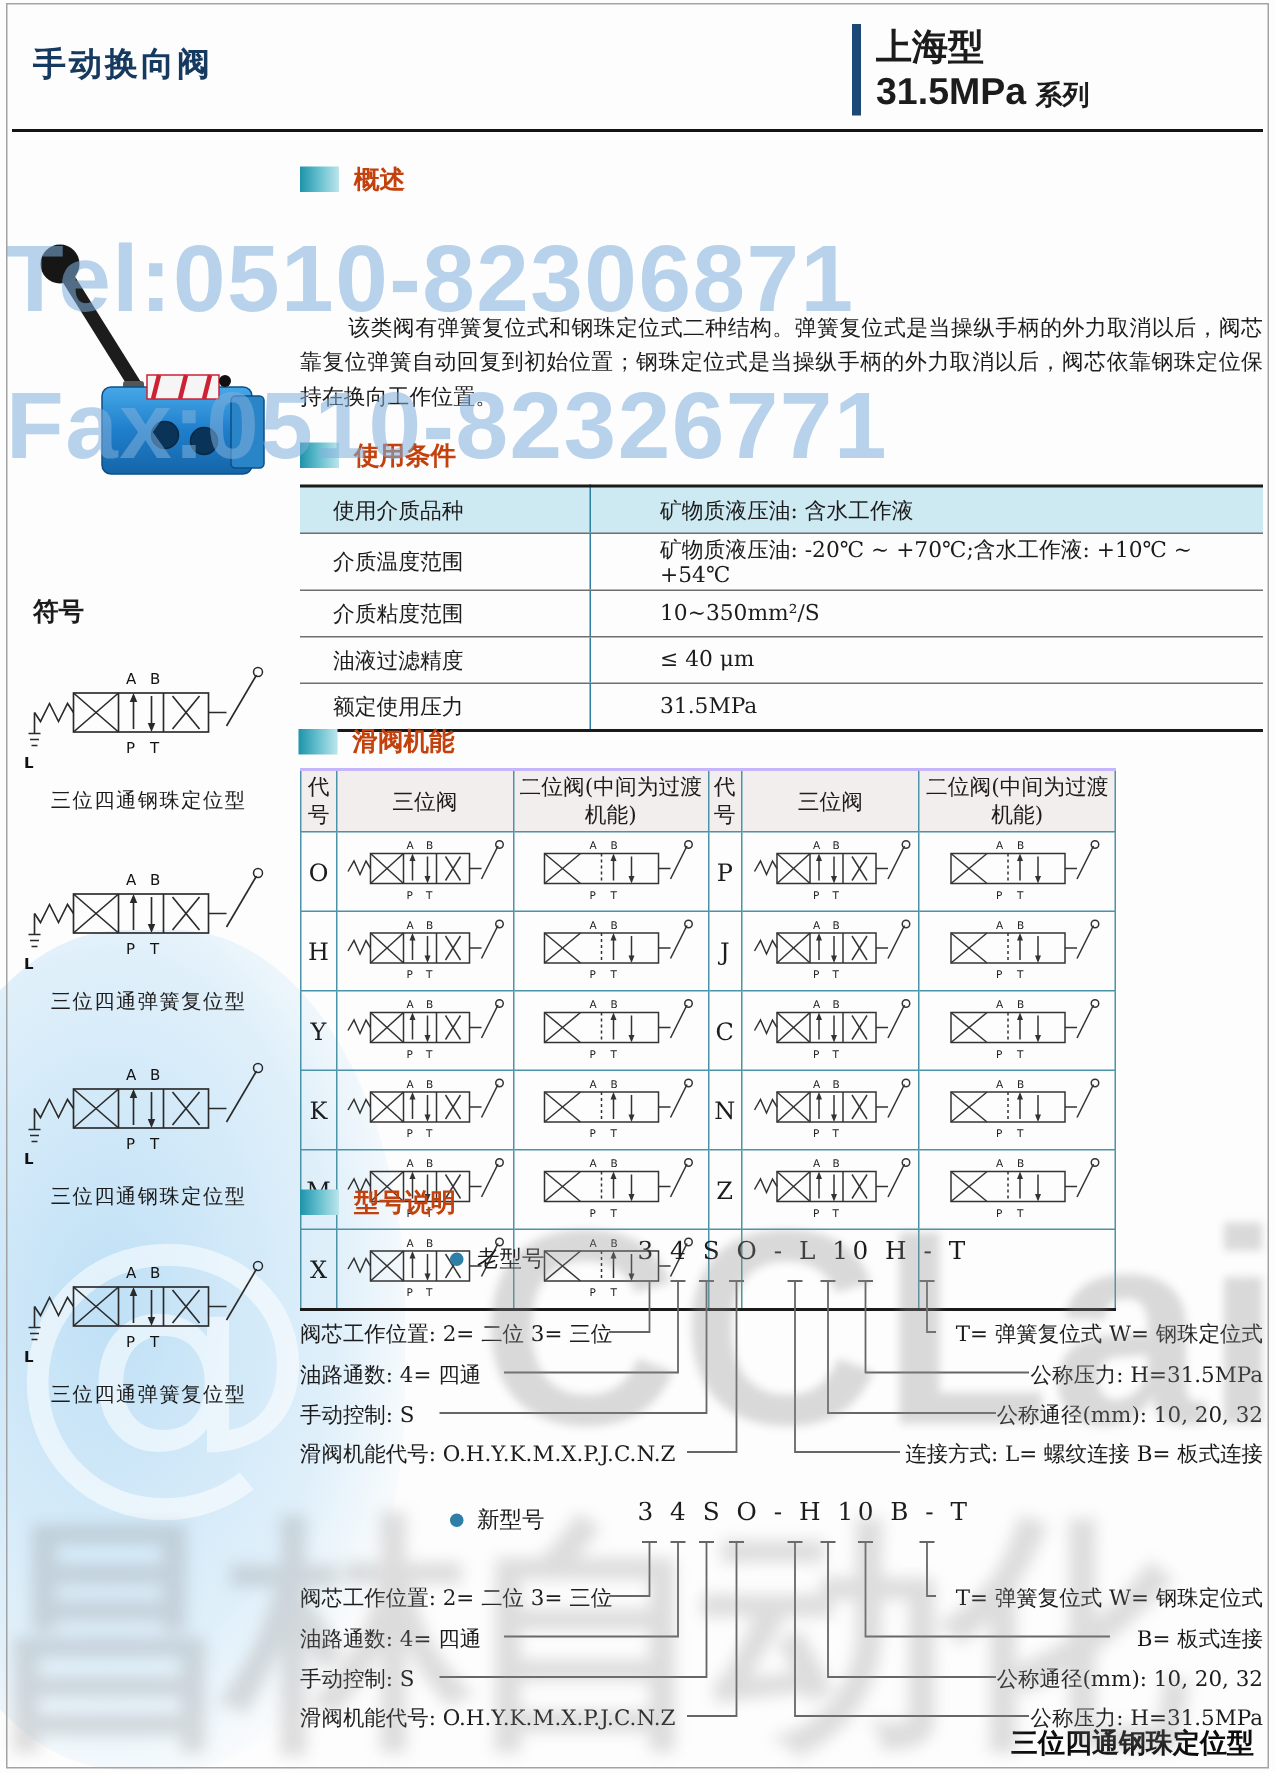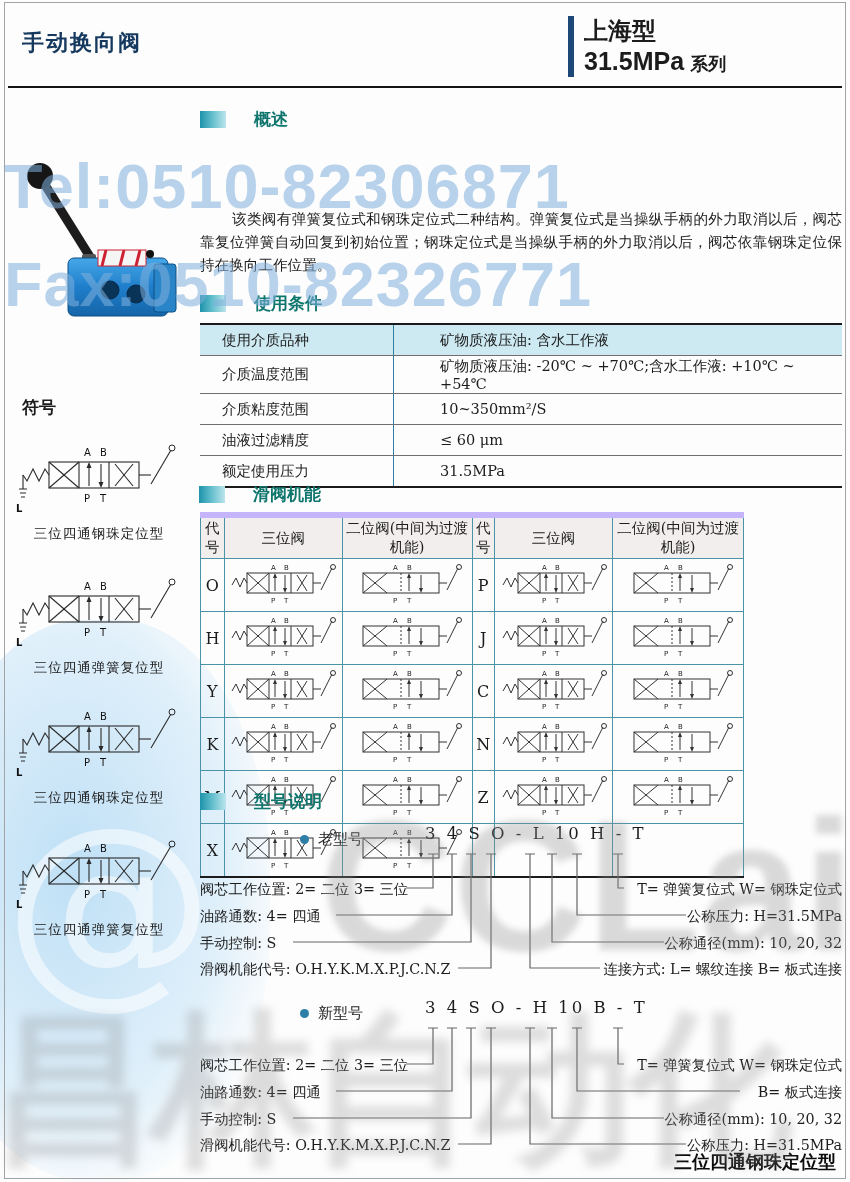--- a/index.html
+++ b/index.html
@@ -12,38 +12,38 @@
              font-weight:bold;font-size:22px;color:#16395f;letter-spacing:2px;}
   .series{position:absolute;left:568px;top:16px;border-left:6px solid #1b4876;padding-left:10px;line-height:1.25;}
   .series .l1{font-size:24px;font-weight:bold;}
   .series .l2{font-size:18px;font-weight:bold;}
   .series .mpa{font-size:25px;font-family:"Liberation Sans",sans-serif;font-weight:bold;}
   .hr-black{position:absolute;left:8px;top:86px;width:834px;height:2px;background:#141414;}
 
   
   .sec{position:absolute;display:flex;align-items:center;gap:10px;}
   .sec .ic{width:26px;height:17px;background:linear-gradient(90deg,#1e93aa,#5fbccb 45%,#bce5ec);}
-  .sec .t{font-weight:bold;font-size:17px;font-family:"Liberation Sans",sans-serif;color:#0f766e;margin-left:18px;}
+  .sec .t{font-weight:bold;font-size:17px;font-family:"Liberation Sans",sans-serif;color:#c2410c;}
 
   
   .para{position:absolute;left:200px;width:642px;font-size:14.6px;line-height:23px;
         text-align:justify;text-indent:2.2em;}
 
   
   .ctable{position:absolute;left:200px;top:323px;width:642px;border-collapse:collapse;
           border-top:2px solid #1a1a1a;border-bottom:2px solid #1a1a1a;}
   .ctable td{height:28px;font-size:14.5px;border-bottom:1px solid #6f6f6f;margin-left:43px;}
   .ctable tr:last-child td{border-bottom:none;}
   .ctable td.lbl{width:170px;padding-left:22px;}
   .ctable td.val{border-left:1px solid #2f7fa2;padding-left:46px;}
   .ctable tr.hl{background:#cde9f2;}
 
   
   .ftable{position:absolute;left:200px;top:512px;width:544px;border-collapse:collapse;
-          border-top:6px solid #c4b5fd;border-bottom:2px solid #1a1a1a;}
+          border-top:2px solid #c4b5fd;border-bottom:2px solid #1a1a1a;}
   .ftable th,.ftable td{border:1px solid #4a93a8;}
   .ftable th{height:28px;background:#f3eeee;font-size:14.5px;font-weight:normal;}
   .ftable td{height:38px;text-align:center;vertical-align:middle;font-size:16px;}
   .ftable tr:last-child td{height:33px;}
   .ftable td.code{font-family:"DejaVu Serif",serif;}
   .vsym{display:inline-block;line-height:0;}
 
   
   .symbol-h{position:absolute;left:22px;top:396px;font-weight:bold;font-size:17px;
             font-family:"Liberation Sans",sans-serif;}
@@ -260,21 +260,21 @@
     <tr>
       <td class="lbl">介质温度范围</td>
       <td class="val">矿物质液压油: -20℃ ~ +70℃;含水工作液: +10℃ ~ +54℃</td>
     </tr>
     <tr>
       <td class="lbl">介质粘度范围</td>
       <td class="val">10~350mm²/S</td>
     </tr>
     <tr>
       <td class="lbl">油液过滤精度</td>
-      <td class="val">≤ 60 μm</td>
+      <td class="val">≤ 40 μm</td>
     </tr>
     <tr>
       <td class="lbl">额定使用压力</td>
       <td class="val">31.5MPa</td>
     </tr>
   </tbody>
     </table>
 
   <div class="sec" style="left:199px;top:483px;">
     <span class="ic"></span>

